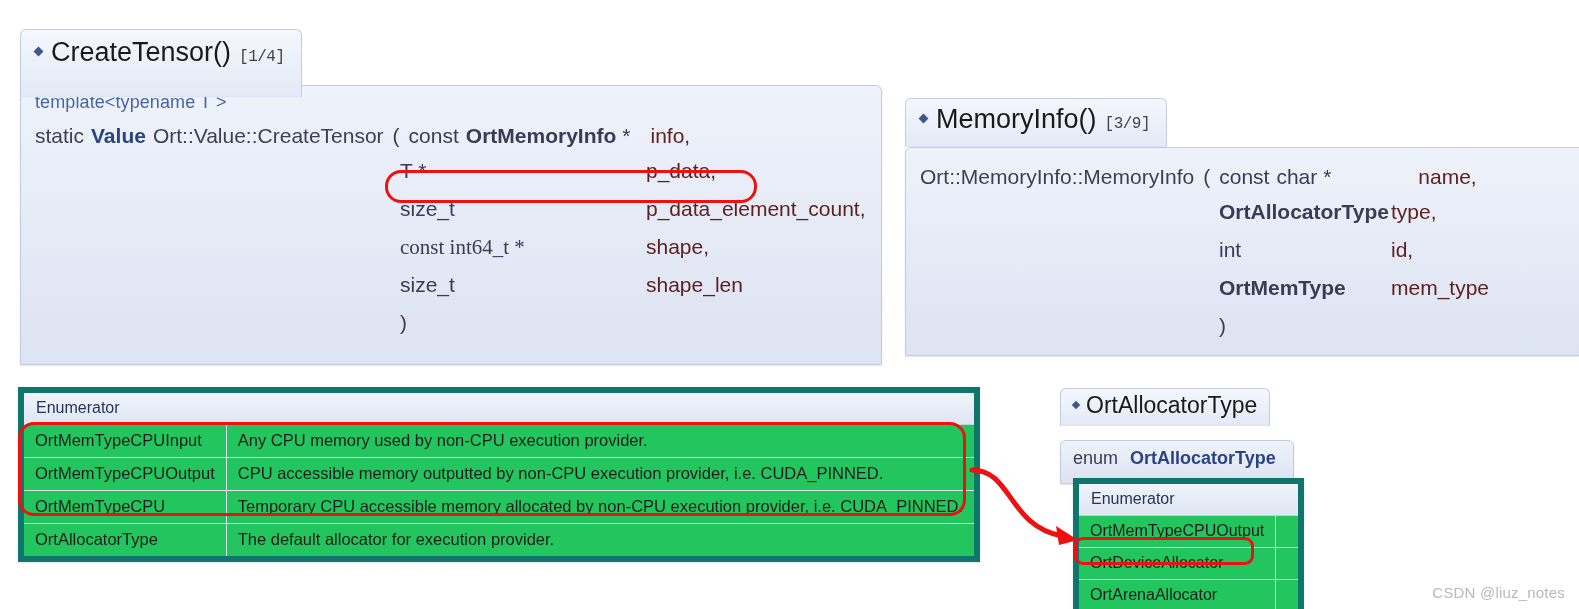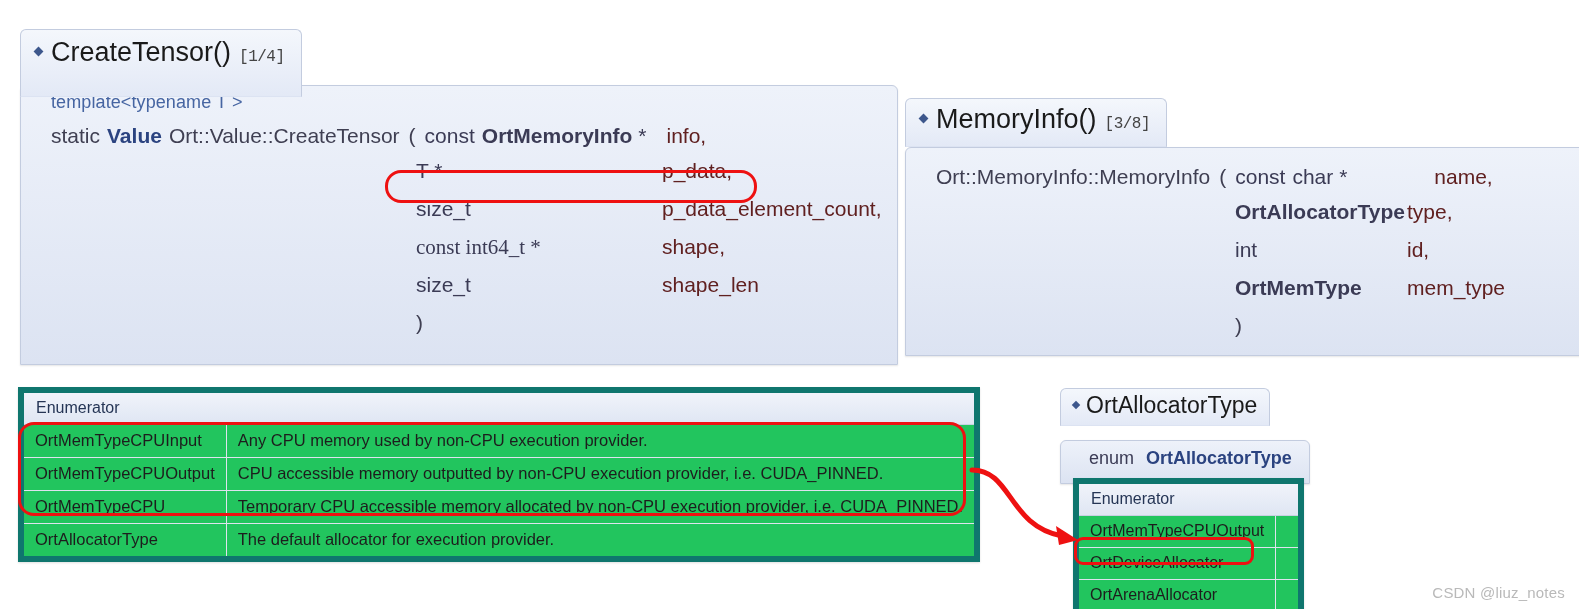--- a/index.html
+++ b/index.html
@@ -23,21 +23,20 @@
     box-sizing: border-box;
   }
   .memproto {
     position: relative;
     background: linear-gradient(to bottom, #eef2fa 0%, #dce3f2 100%);
     border: 1px solid #c3ccdf;
     border-bottom: none;
     border-top-left-radius: 6px;
     border-top-right-radius: 6px;
     box-shadow: 0 1px 2px rgba(0,0,0,0.10);
-    padding-left: 16px;
   }
   .memtitle {
     display: inline-block;
     background: linear-gradient(to bottom, #f4f7fc 0%, #e3e9f6 100%);
     border: 1px solid #c3ccdf;
     border-bottom: 1px solid #dce3f2;
     border-top-left-radius: 6px;
     border-top-right-radius: 6px;
     padding: 7px 16px 6px 14px;
     font-size: 27px;
@@ -252,21 +251,21 @@
         <tr style="height:30px;">
           <td>)</td>
           <td></td>
         </tr>
       </tbody>
         </table>
     </div>
   </div>
 
   <div class="memtitle" style="position:absolute; left:0; top:0; height:49px; box-sizing:border-box; padding-top:5px;">
-    <span class="bullet"></span><span>MemoryInfo()</span><span class="permalink">[3/8]</span>
+    <span class="bullet"></span><span>MemoryInfo()</span><span class="permalink">[3/9]</span>
   </div>
 </div>
 
 <div class="memitem" style="left:1060px; top:388px; width:232px; height:80px;">
 
   <div class="memproto" style="position:absolute; left:0; top:52px; width:232px; height:42px; border-bottom:1px solid #c3ccdf;">
     <div class="memname-block" style="padding:7px 0 0 12px; font-size:18px; white-space:nowrap;">
       <span class="qualifier">enum</span>
       <span class="memtype" style="margin-left:7px;">OrtAllocatorType</span>
     </div>

